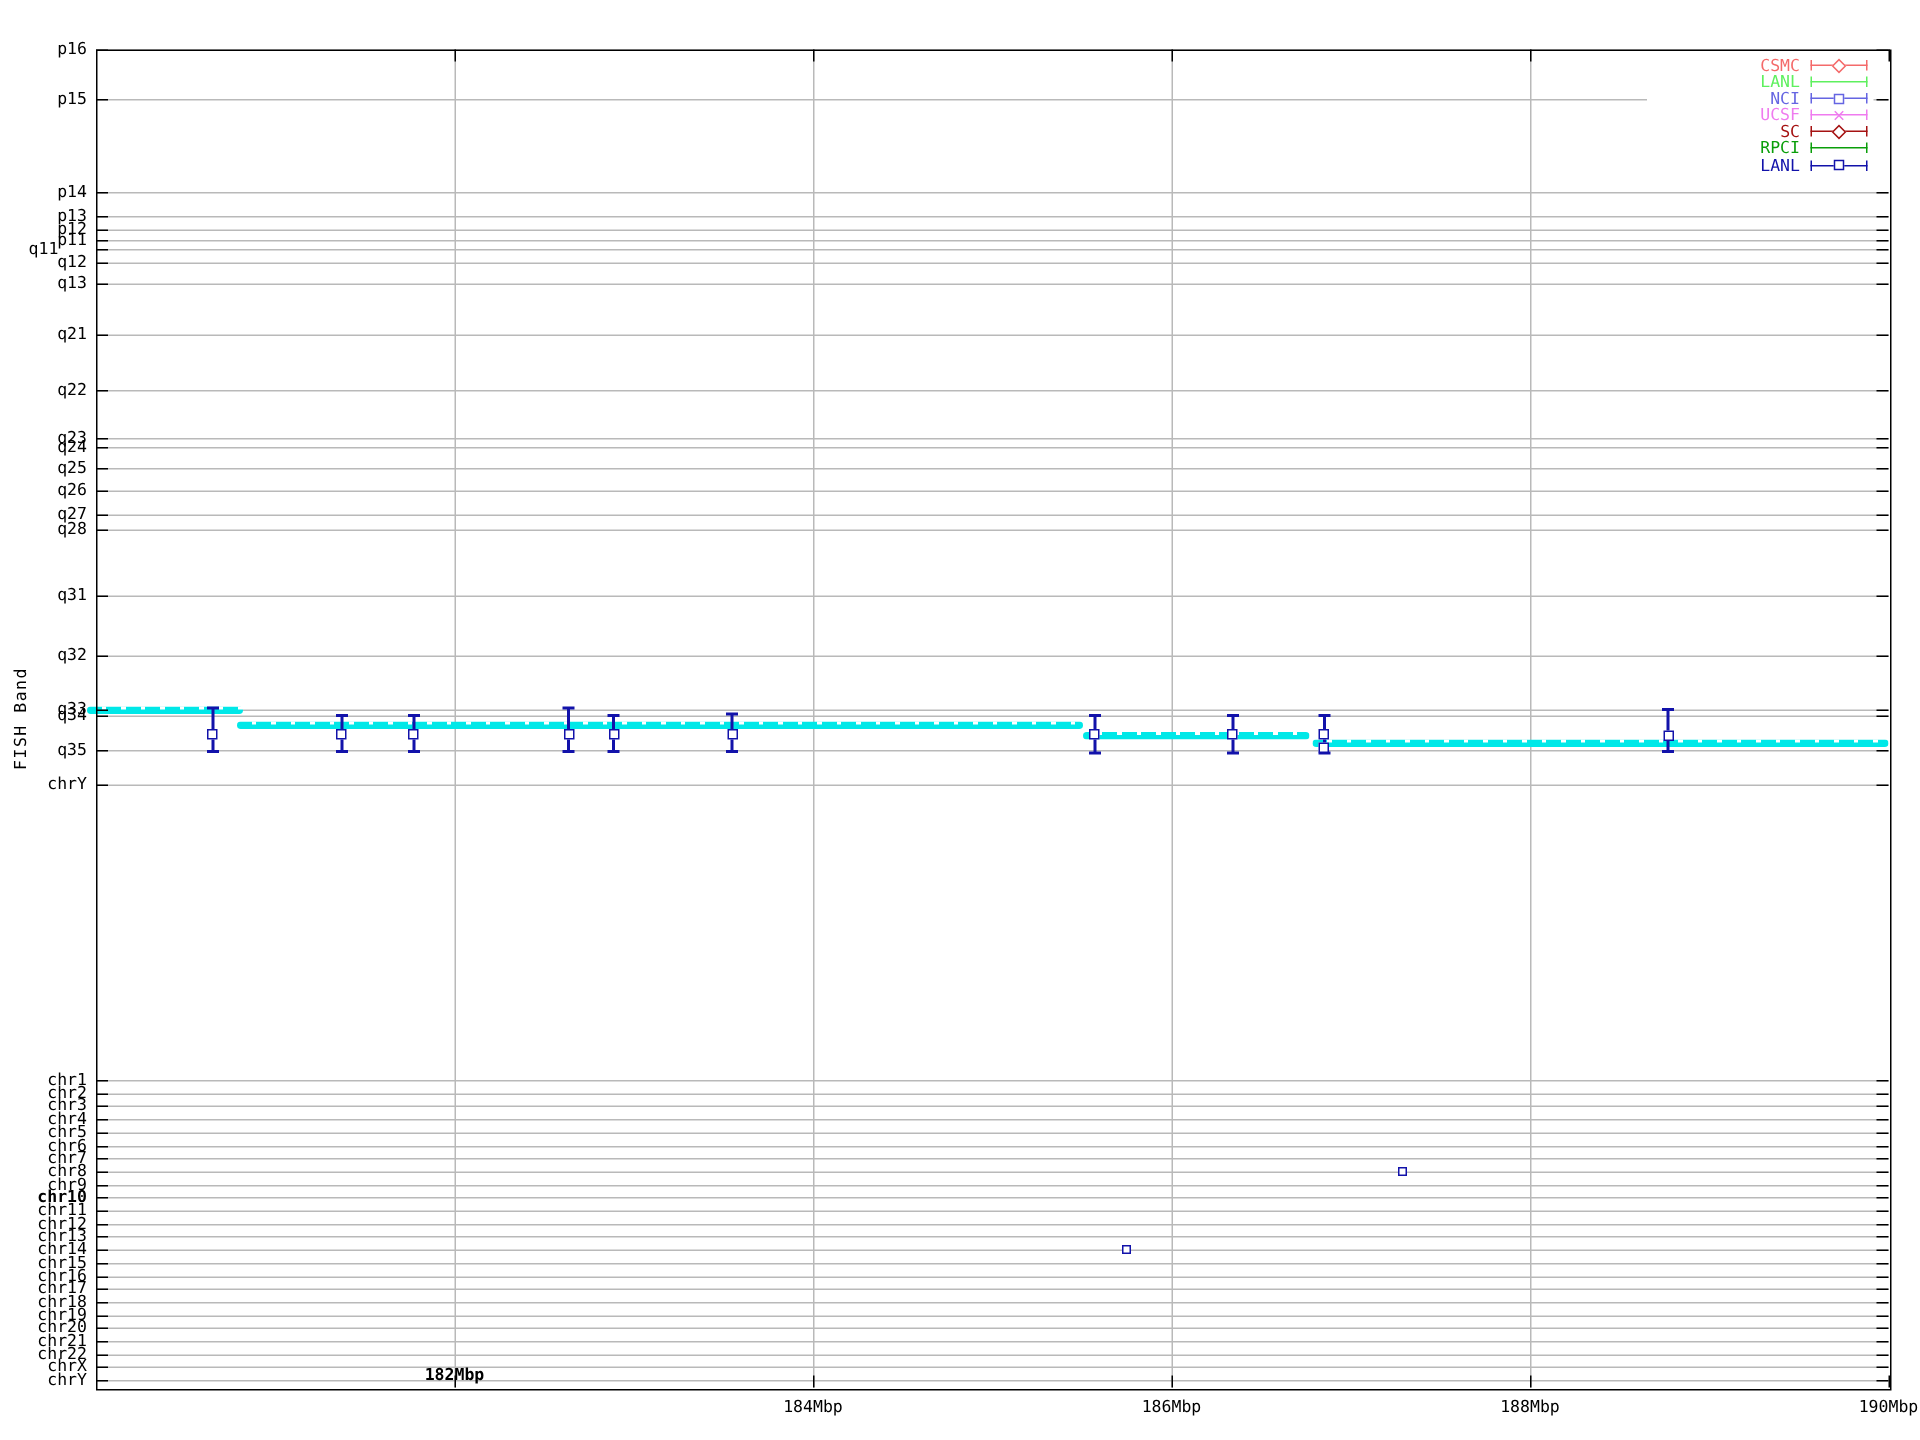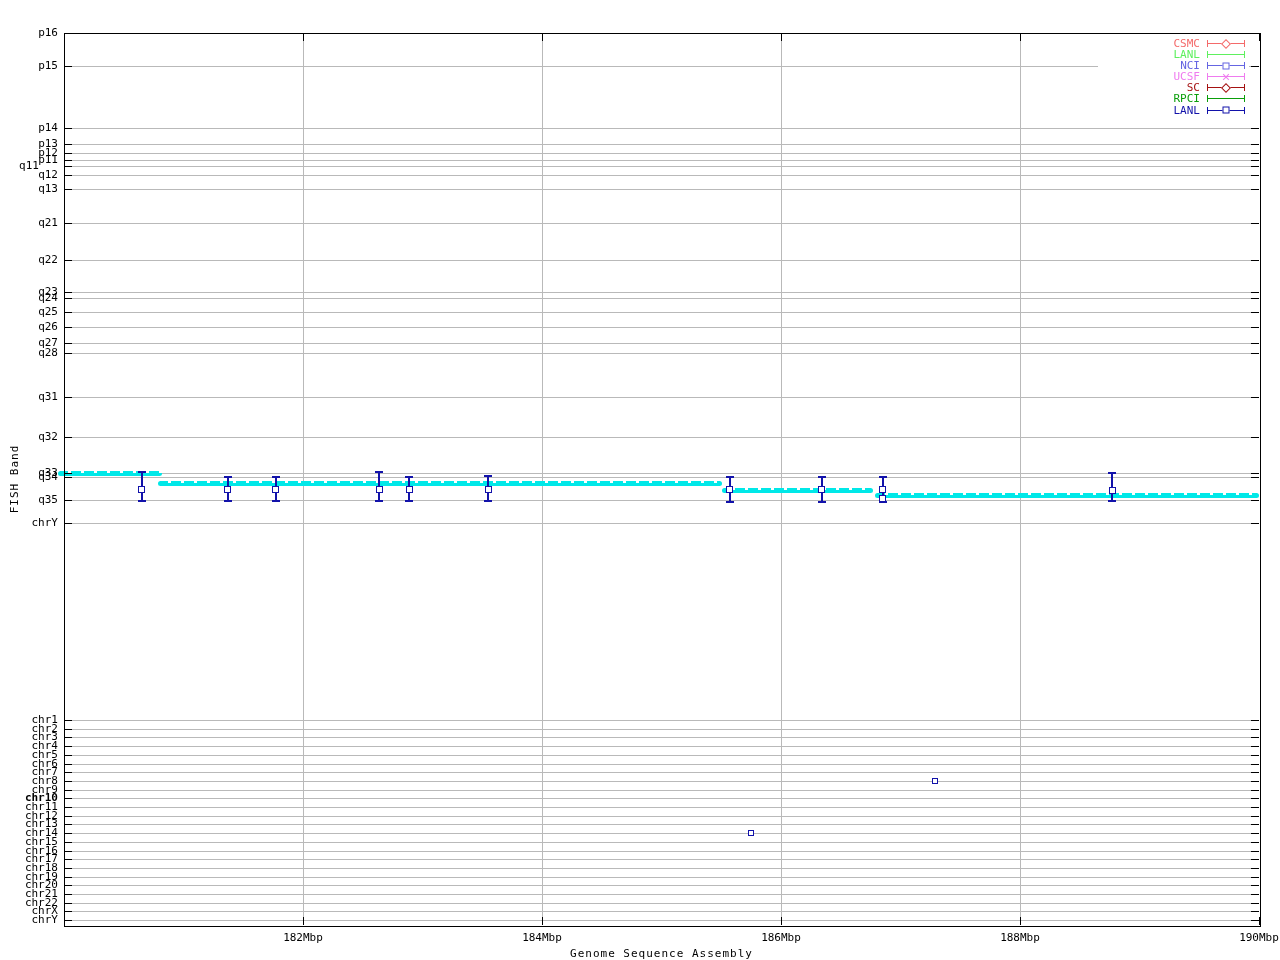--- a/index.html
+++ b/index.html
@@ -288,21 +288,21 @@
       <div class="ylab" style="left: 0px; width: 58px; top: 835.8px;">chr15</div>
       <div class="ylab" style="left: 0px; width: 58px; top: 844.5px;">chr16</div>
       <div class="ylab" style="left: 0px; width: 58px; top: 853.2px;">chr17</div>
       <div class="ylab" style="left: 0px; width: 58px; top: 861.9px;">chr18</div>
       <div class="ylab" style="left: 0px; width: 58px; top: 870.6px;">chr19</div>
       <div class="ylab" style="left: 0px; width: 58px; top: 879.3px;">chr20</div>
       <div class="ylab" style="left: 0px; width: 58px; top: 888px;">chr21</div>
       <div class="ylab" style="left: 0px; width: 58px; top: 896.7px;">chr22</div>
       <div class="ylab" style="left: 0px; width: 58px; top: 905.4px;">chrX</div>
       <div class="ylab" style="left: 0px; width: 58px; top: 914.1px;">chrY</div>
-      <div class="xlab" style="left: 273px; width: 60px; top: 932px;">182Mbp</div>
+      <div class="xlab" style="left: 273px; width: 60px; top: 911px; font-weight: bold;">182Mbp</div>
       <div class="xlab" style="left: 512px; width: 60px; top: 932px;">184Mbp</div>
       <div class="xlab" style="left: 751px; width: 60px; top: 932px;">186Mbp</div>
       <div class="xlab" style="left: 990px; width: 60px; top: 932px;">188Mbp</div>
       <div class="xlab" style="left: 1229px; width: 60px; top: 932px;">190Mbp</div>
     </div>
   <div id="legend" style="left: 1098px; top: 36px;">
       <div class="legend-row">
         <div class="legend-label" style="color: rgb(244, 106, 106);">CSMC</div>
         <div class="legend-sample">
           <div class="ls-line" style="background: rgb(244, 106, 106);"></div>
@@ -360,14 +360,13 @@
       <div class="legend-row">
         <div class="legend-label" style="color: rgb(18, 18, 170);">LANL</div>
         <div class="legend-sample">
           <div class="ls-line" style="background: rgb(18, 18, 170);"></div>
           <div class="ls-cap" style="left: 0px; background: rgb(18, 18, 170);"></div>
           <div class="ls-cap" style="right: 0px; background: rgb(18, 18, 170);"></div>
           <div class="ls-marker mk-square" style="border-color: rgb(18, 18, 170);"></div>
         </div>
       </div>
     </div>
-  <div id="x-axis-title" style="left: 64px; width: 1195px; top: 947px;">Genome Sequence Assembly</div>
 </div>
 
 </body></html>

